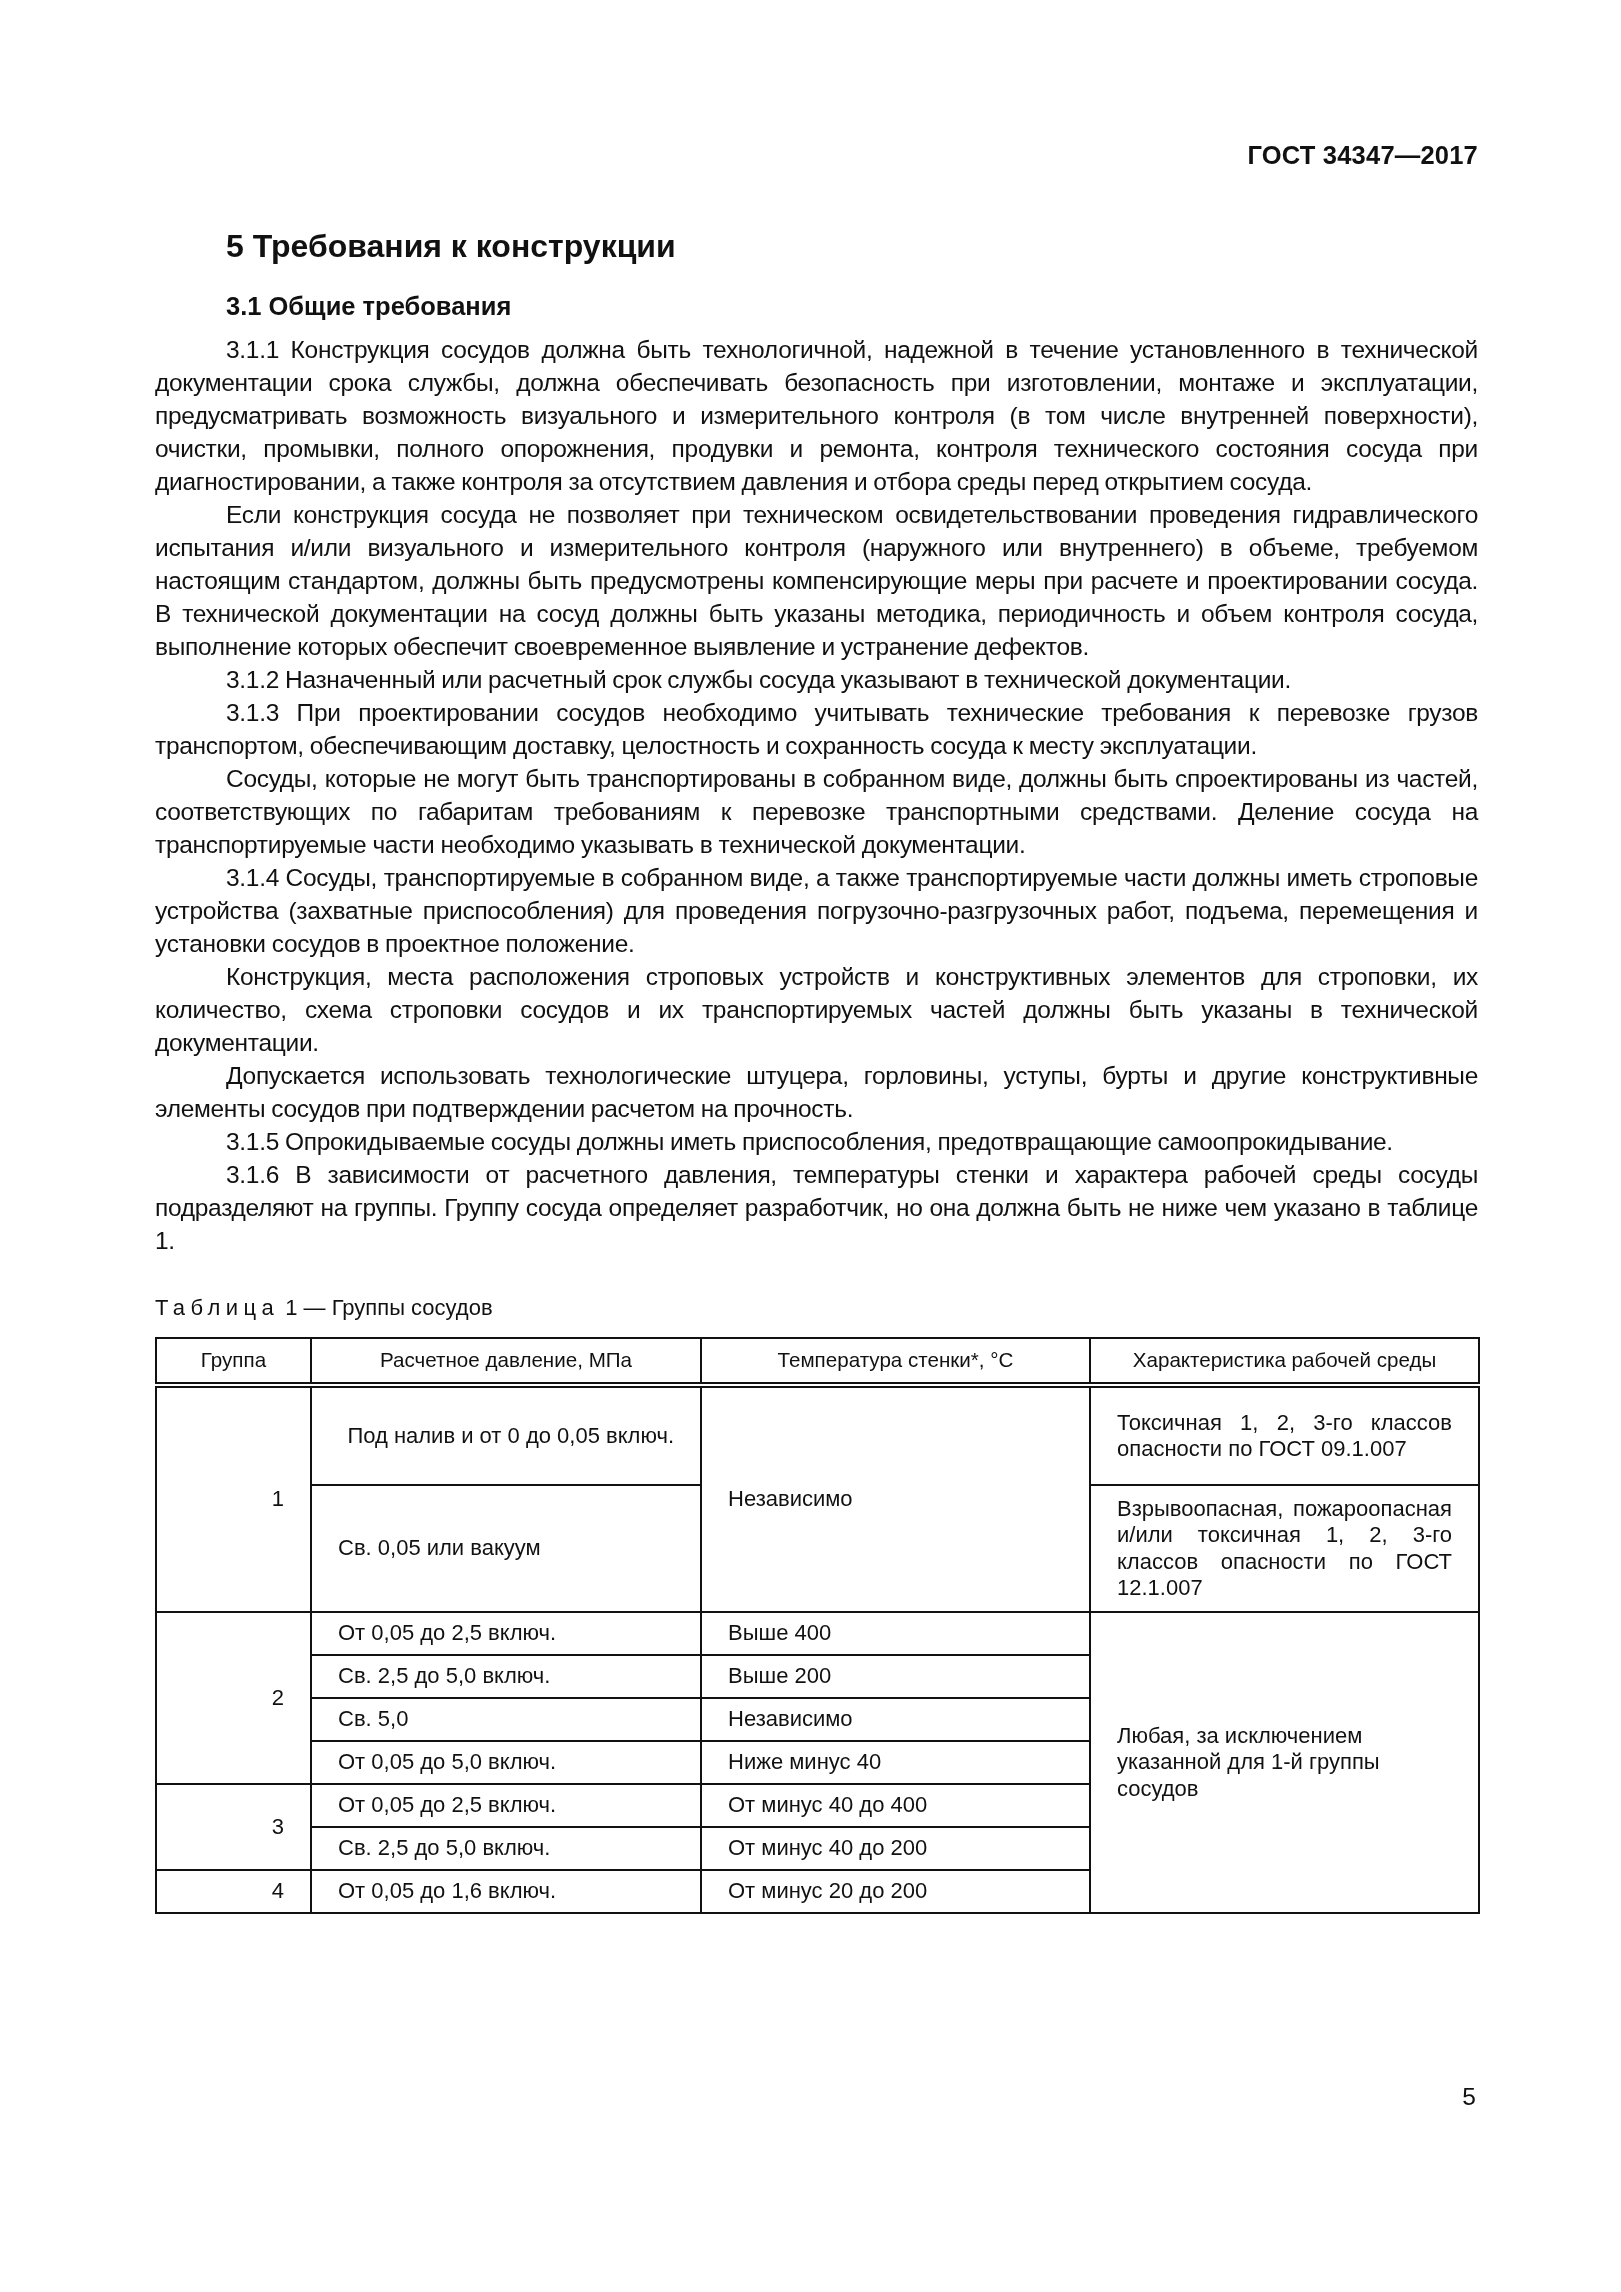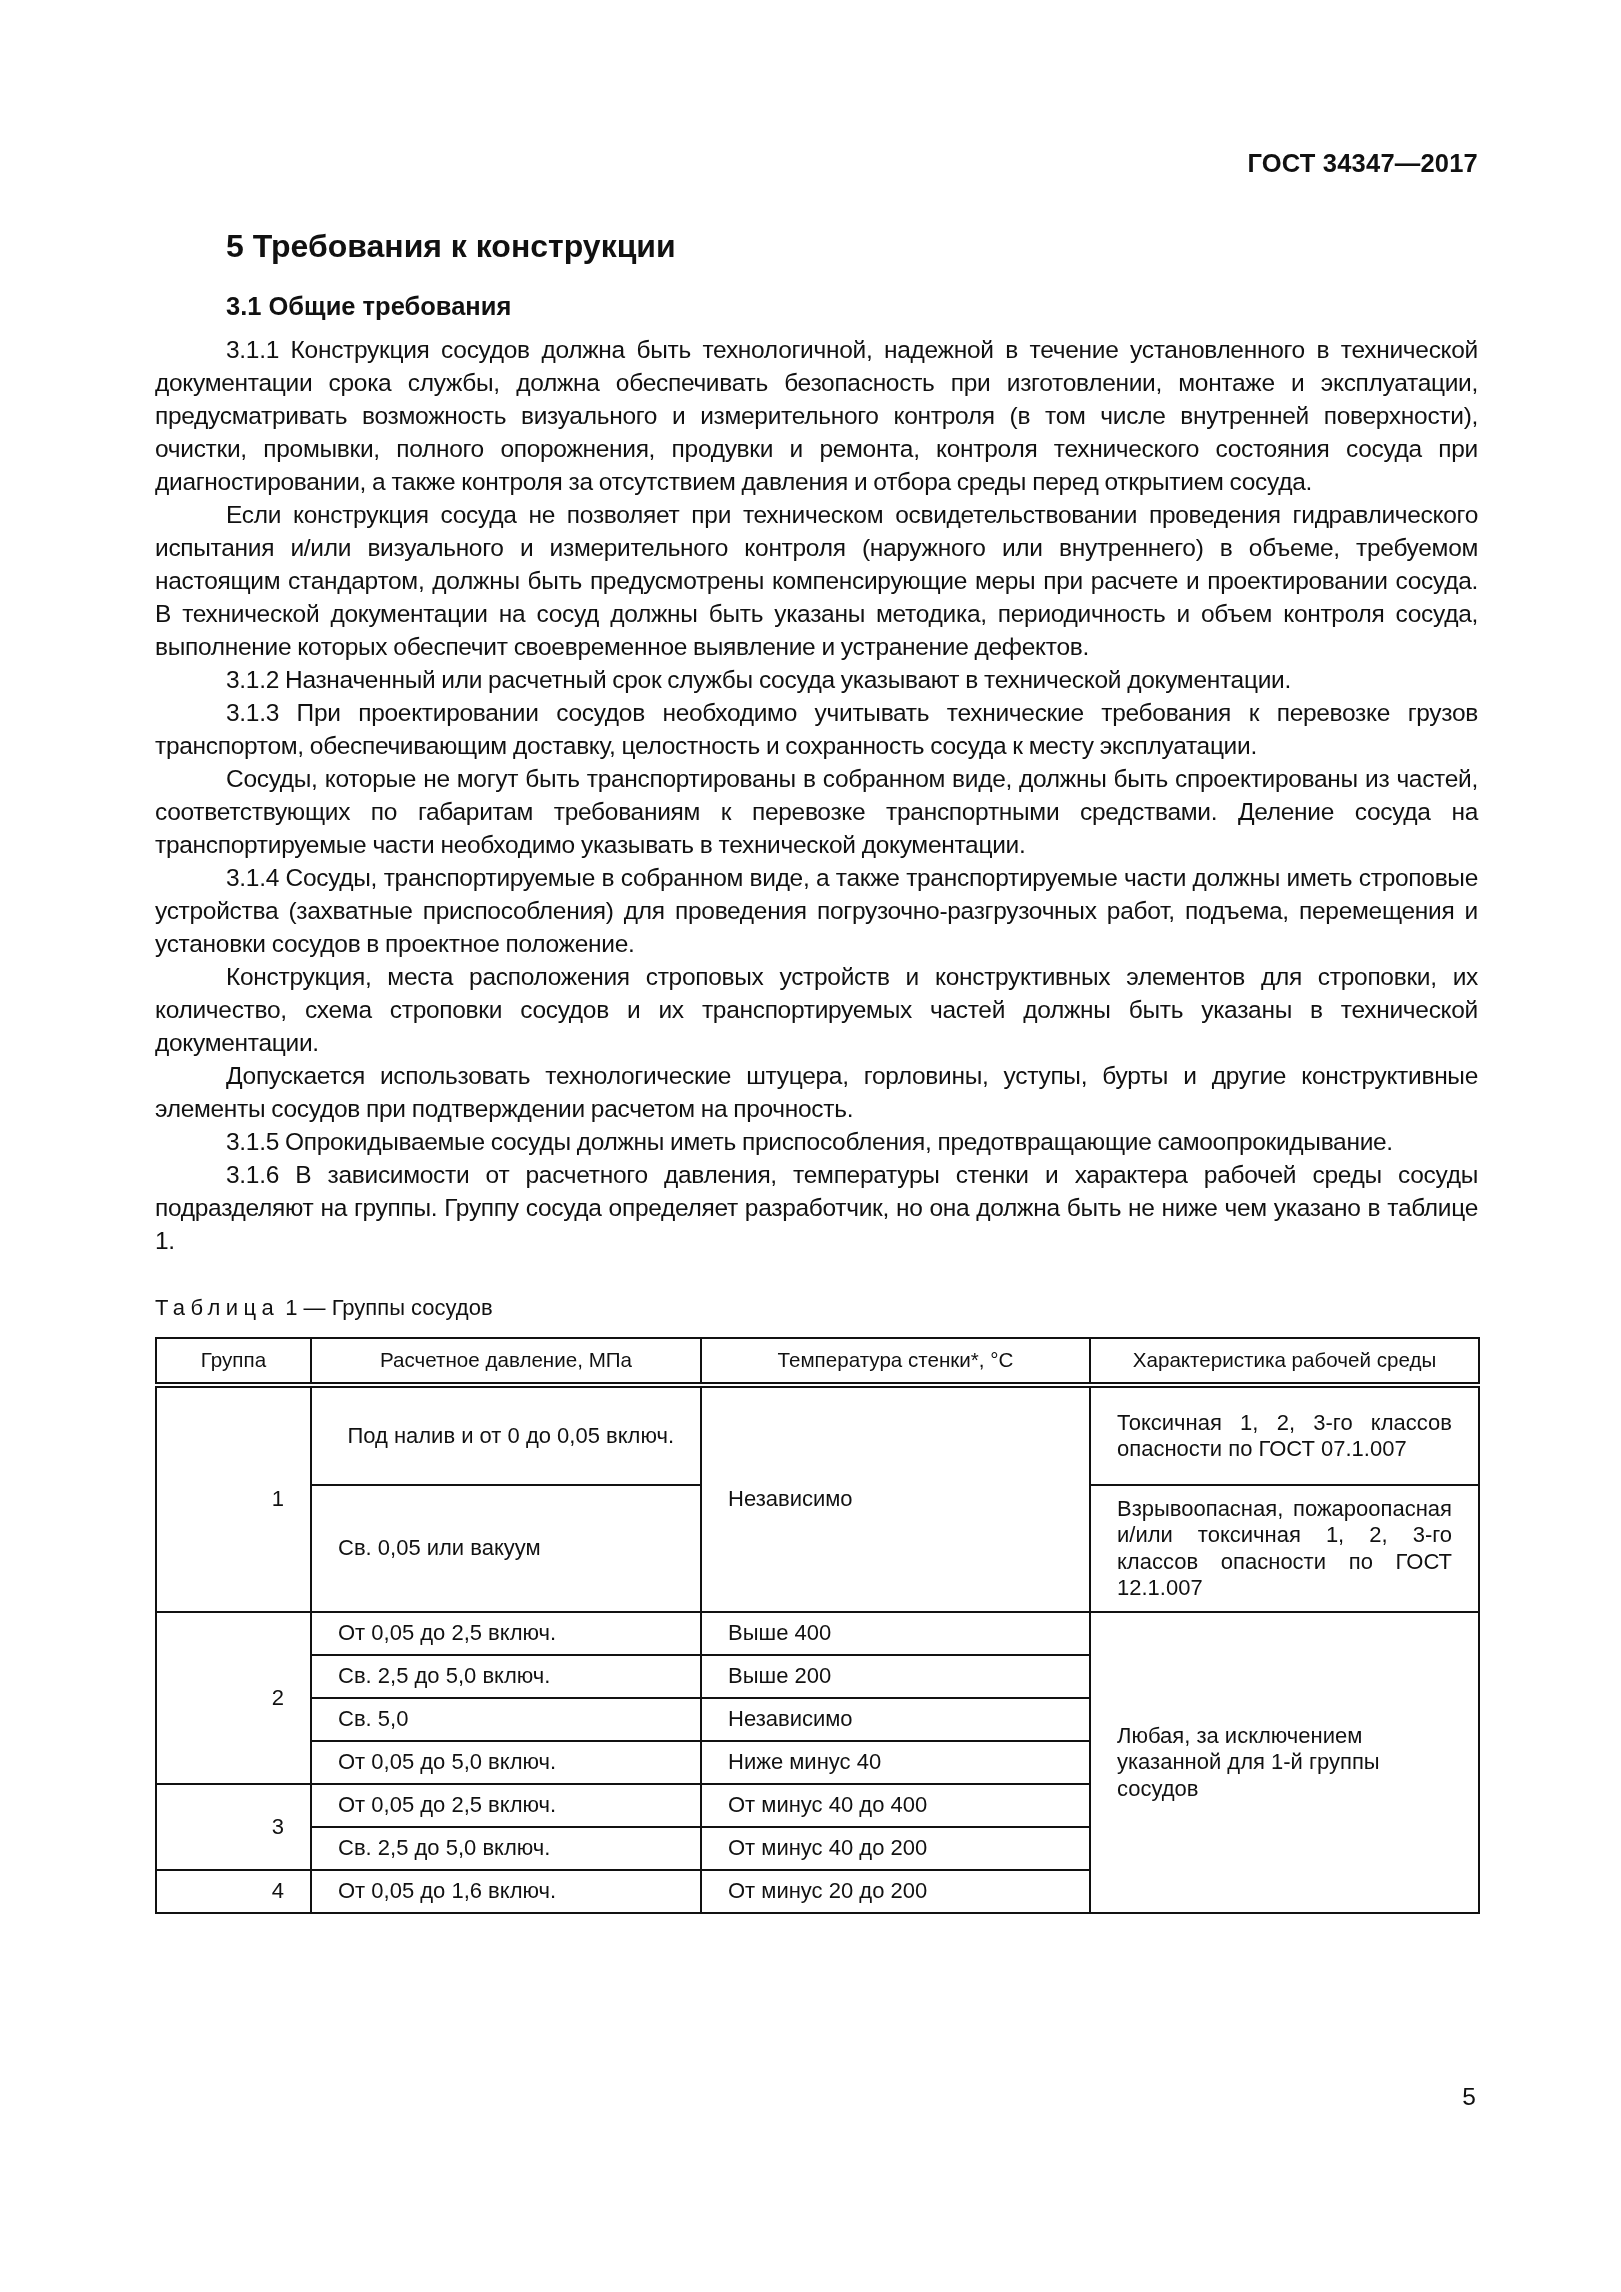--- a/index.html
+++ b/index.html
@@ -6,21 +6,21 @@
     body {
       width: 1621px;
       height: 2293px;
       position: relative;
       color: #111111;
       font-family: "Liberation Sans", "DejaVu Sans", sans-serif;
       overflow: hidden;
     }
     .page-header {
       position: absolute;
-      top: 149px;
+      top: 141px;
       right: 143px;
       font-size: 25.5px;
       font-weight: bold;
       letter-spacing: 0.2px;
     }
     .content {
       position: absolute;
       left: 155px;
       top: 221px;
       width: 1323px;
@@ -122,21 +122,21 @@
         <th>Температура стенки*, °С</th>
         <th>Характеристика рабочей среды</th>
       </tr>
     </thead>
     <tbody>
 
       <tr class="row-tall1">
         <td rowspan="2" class="c-center">1</td>
         <td class="c-center">Под налив и от 0 до 0,05 включ.</td>
         <td rowspan="2" class="c-left">Независимо</td>
-        <td class="justify">Токсичная 1, 2, 3-го классов опасности по ГОСТ 07.1.007</td>
+        <td class="justify">Токсичная 1, 2, 3-го классов опасности по ГОСТ 09.1.007</td>
       </tr>
       <tr class="row-tall2">
         <td class="c-left">Св. 0,05 или вакуум</td>
         <td class="justify">Взрывоопасная, пожароопасная и/или токсичная 1, 2, 3-го классов опасности по ГОСТ 12.1.007</td>
       </tr>
 
       <tr class="row-std">
         <td rowspan="4" class="c-center">2</td>
         <td class="c-left">От 0,05 до 2,5 включ.</td>
         <td class="c-left">Выше 400</td>

